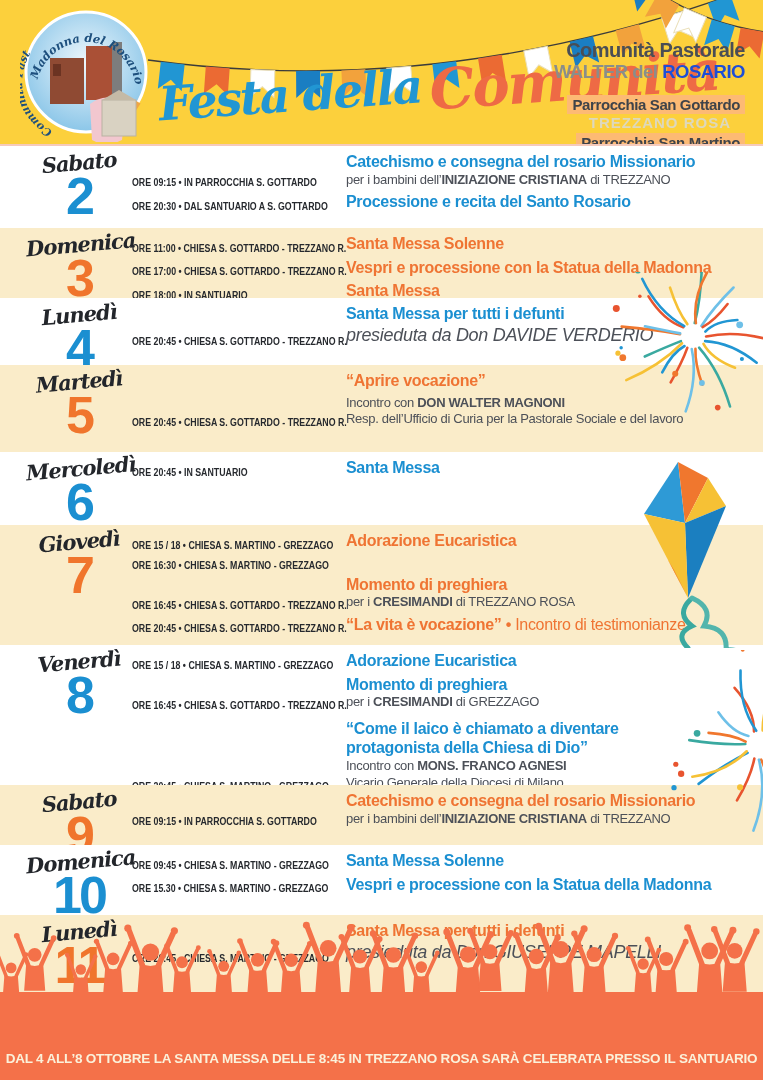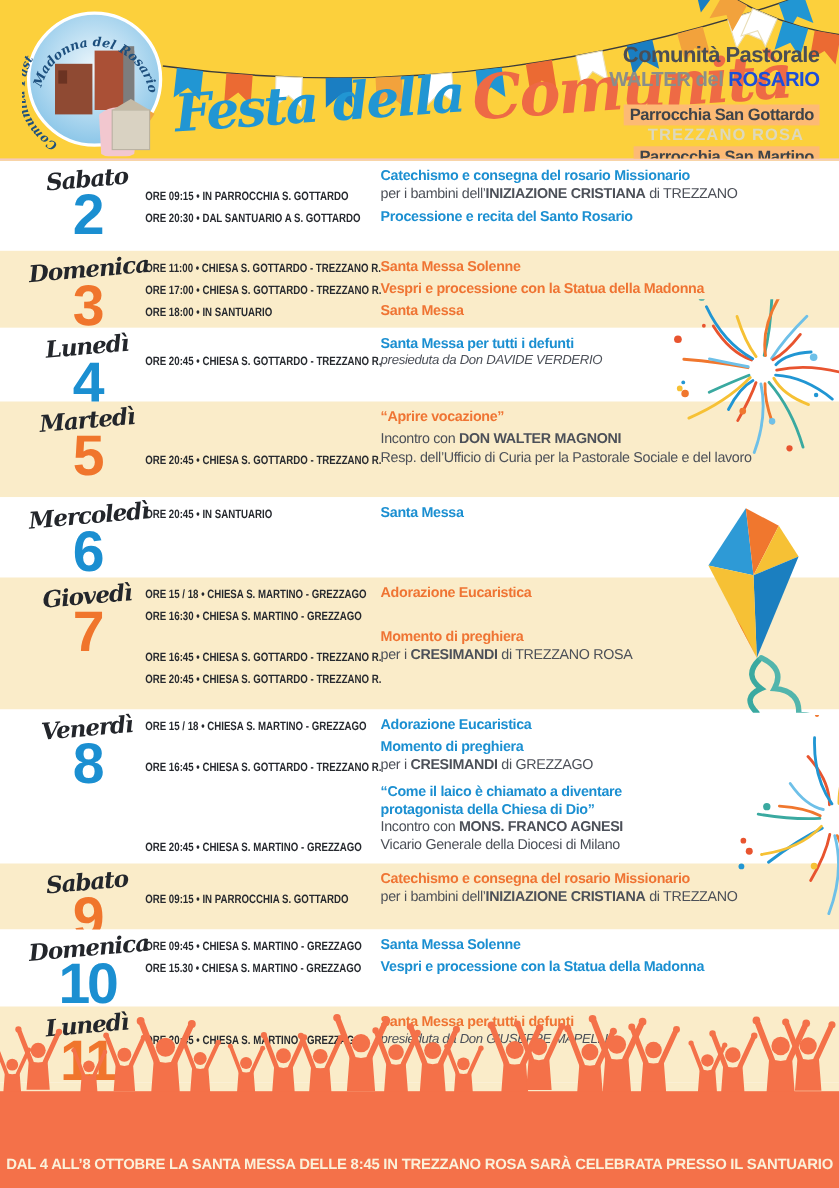--- a/index.html
+++ b/index.html
@@ -30,26 +30,26 @@
   .day-name{font-family:"DejaVu Serif",serif;font-style:italic;font-weight:bold;font-size:21px;color:#23262b;transform:rotate(-5deg);white-space:nowrap;letter-spacing:-1px;}
   .day-num{font-weight:bold;font-size:52px;line-height:0.82;letter-spacing:-3px;}
   .acc-blue .day-num{color:#1b8fd1;}
   .acc-orange .day-num{color:#f0752c;}
   .entries{flex:1;display:flex;flex-direction:column;padding-top:2px;}
   .entry{display:flex;margin-bottom:4px;align-items:flex-end;}
   .entry.gap{margin-top:4px;}
   .when{width:214px;flex-shrink:0;font-size:11px;font-weight:bold;color:#26292e;white-space:nowrap;transform:scaleX(0.8);transform-origin:left top;padding-top:4px;letter-spacing:0px;}
   .evt{flex:1;}
   .ln{letter-spacing:-0.3px;}
-  .ln-t{font-size:13px;font-weight:bold;line-height:1.22;}
+  .ln-t{font-size:16px;font-weight:bold;line-height:1.22;}
   .ln-tr{font-size:15.5px;font-weight:normal;line-height:1.22;}
   .acc-blue .ln-t,.acc-blue .ln-tr{color:#1b8fd1;}
   .acc-orange .ln-t,.acc-orange .ln-tr{color:#ef7433;}
   .ln-s{font-size:13px;color:#4c5058;line-height:1.3;font-weight:normal;}
-  .ln-si{font-size:12px;color:#4c5058;line-height:1.3;font-style:italic;}
+  .ln-si{font-size:18px;color:#4c5058;line-height:1.3;font-style:italic;}
   .ln.lgap{margin-top:4px;}
   .seg-b{font-weight:bold;}
   .seg-r{font-weight:normal;}
 
   .spacer{height:50px;background:#faecc9;}
 
   
   .footer-band{position:absolute;left:0;bottom:0;width:763px;height:46px;background:#f47149;}
   .footer-notice{position:absolute;left:0;bottom:14px;width:763px;text-align:center;font-size:13.5px;font-weight:bold;color:#fbf1da;letter-spacing:-0.2px;}
 
@@ -242,20 +242,23 @@
           </div>
           <div class="entry">
             <span class="when">ORE 16:45 • CHIESA S. GOTTARDO - TREZZANO R.</span>
             <div class="evt">
               <div class="ln ln-t"><span>Momento di preghiera</span></div>
               <div class="ln ln-s"><span>per i </span><span class="seg-b">CRESIMANDI</span><span> di TREZZANO ROSA</span></div>
             </div>
           </div>
           <div class="entry">
             <span class="when">ORE 20:45 • CHIESA S. GOTTARDO - TREZZANO R.</span>
+            <div class="evt">
+              <div class="ln ln-t"><span>“La vita è vocazione”</span><span> • </span><span class="seg-r">Incontro di testimonianze</span></div>
+            </div>
           </div>
         </div>
       </div>
       <div class="row bg-white acc-blue" style="height: 140px;">
         <div class="day-col">
           <div class="day-name">Venerdì</div>
           <div class="day-num">8</div>
         </div>
         <div class="entries">
           <div class="entry">

